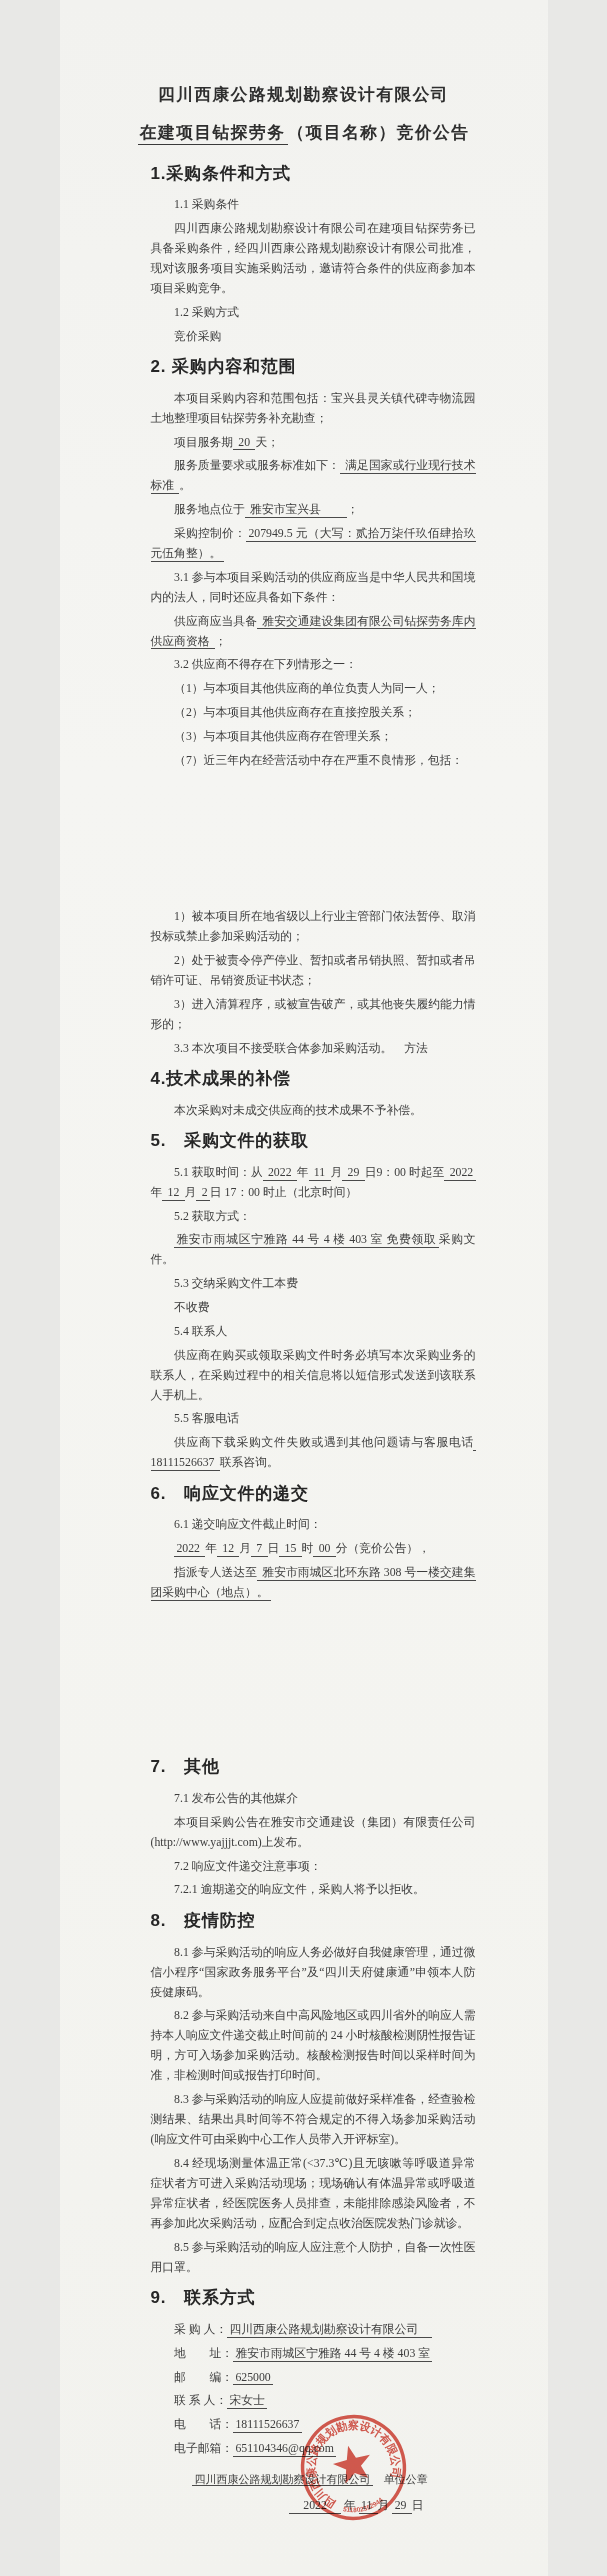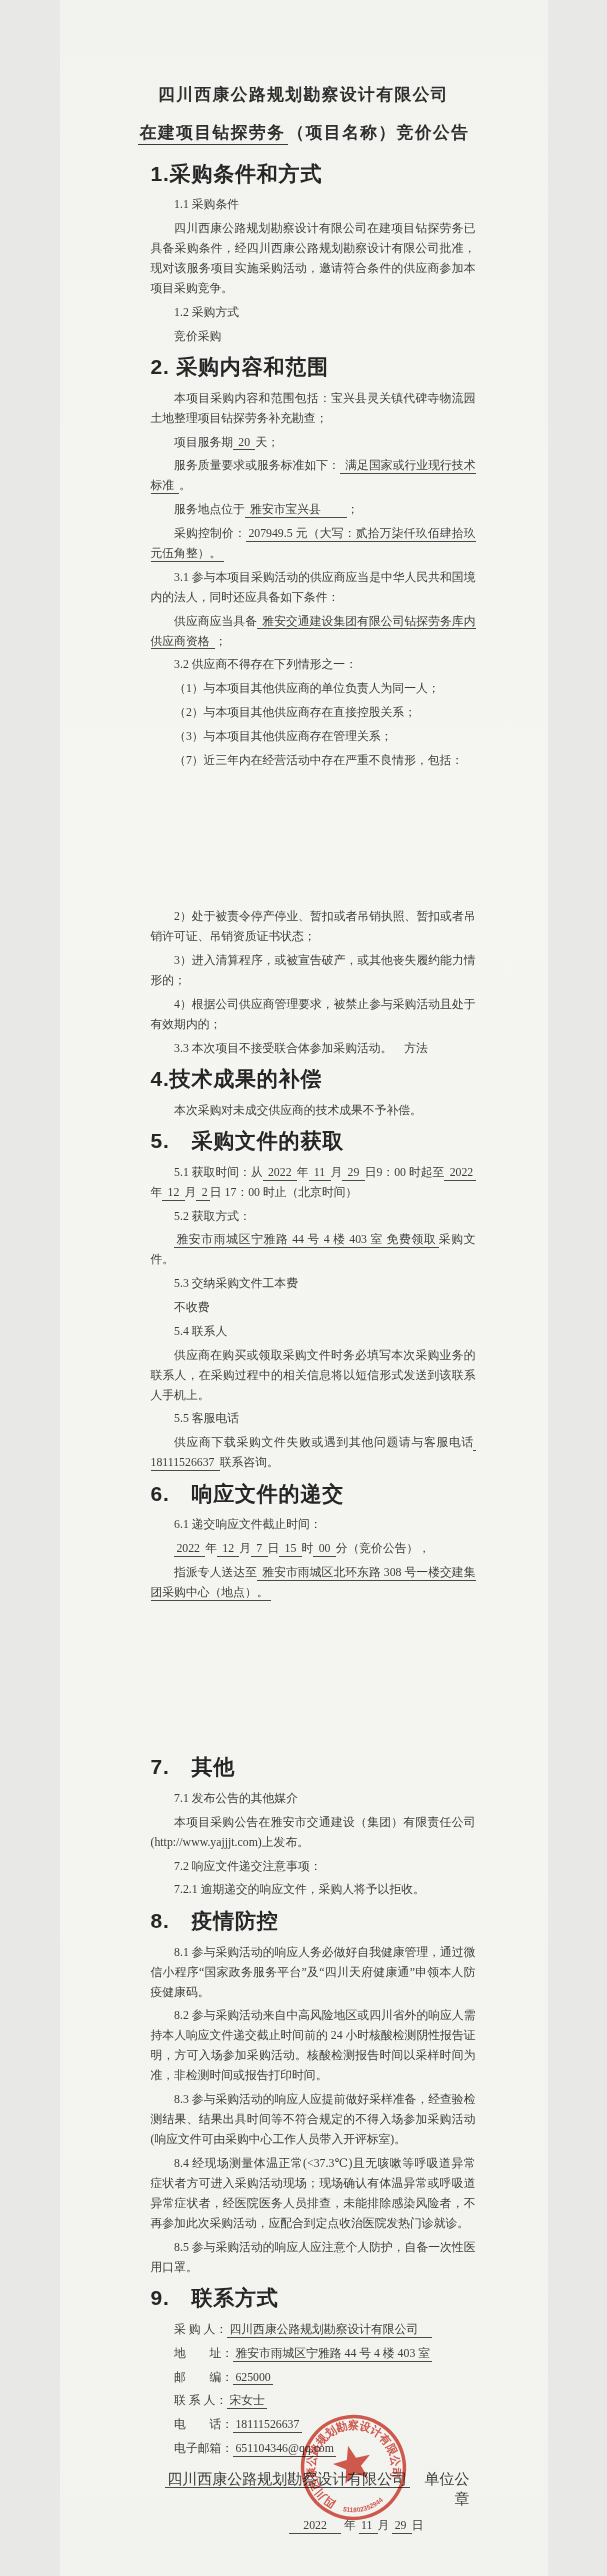--- a/index.html
+++ b/index.html
@@ -13,26 +13,26 @@
     color:#3d3d3d;
     font-family:"Liberation Serif","DejaVu Serif",serif;
   }
   .titles{padding-top:76px;text-align:center;}
   .title-line{font-family:"Liberation Sans","DejaVu Sans",sans-serif;font-weight:bold;color:#2e2e2e;
     font-size:16.7px;line-height:38px;letter-spacing:1.5px;}
   .title-line .u{border-bottom:1.5px solid #3a3a3a;padding-bottom:1.5px;}
   .body-col{padding:0 72px 0 91px;}
   .line{position:relative;}
   .heading{font-family:"Liberation Sans","DejaVu Sans",sans-serif;font-weight:bold;color:#262626;
-    font-size:21px;line-height:21px;margin:10.6px 0;letter-spacing:0.8px;}
+    font-size:17px;line-height:21px;margin:10.6px 0;letter-spacing:0.8px;}
   .para{font-size:11.8px;line-height:20px;margin:3.8px 0;text-indent:2em;text-align:justify;color:#3d3d3d;}
   .contact{font-size:11.8px;line-height:20px;margin:3.8px 0;text-indent:2em;color:#3d3d3d;}
   .gap{margin:0;}
   .u{border-bottom:0.8px solid #4a4a4a;padding:0 2.3px 0.8px 2.3px;}
-  .sign{font-size:15px;line-height:20px;text-align:right;padding-right:6px;margin-top:10.6px;}
+  .sign{font-size:11px;line-height:20px;text-align:center;padding-right:6px;margin-top:10.6px;}
   .sign-date{font-size:11.8px;line-height:20px;text-align:right;padding-right:52px;margin-top:6.8px;}
   .signature-area{position:relative;}
   .seal{position:absolute;left:228px;top:-67px;width:131px;height:131px;
     opacity:.88;mix-blend-mode:multiply;pointer-events:none;transform:rotate(-14deg);z-index:5;}
   .seal text{font-family:"Liberation Sans","DejaVu Sans",sans-serif;font-weight:bold;}
 </style>
 </head>
 <body>
 
 <div class="doc">
@@ -59,23 +59,23 @@
       <div class="line para"><span class="seg">服务地点位于</span><span class="seg u"> 雅安市宝兴县　　</span><span class="seg">；</span></div>
       <div class="line para"><span class="seg">采购控制价：</span><span class="seg u">207949.5 元（大写：贰拾万柒仟玖佰肆拾玖元伍角整）。</span></div>
       <div class="line para"><span class="seg">3.1 参与本项目采购活动的供应商应当是中华人民共和国境内的法人，同时还应具备如下条件：</span></div>
       <div class="line para"><span class="seg">供应商应当具备</span><span class="seg u"> 雅安交通建设集团有限公司钻探劳务库内供应商资格 </span><span class="seg">；</span></div>
       <div class="line para"><span class="seg">3.2 供应商不得存在下列情形之一：</span></div>
       <div class="line para"><span class="seg">（1）与本项目其他供应商的单位负责人为同一人；</span></div>
       <div class="line para"><span class="seg">（2）与本项目其他供应商存在直接控股关系；</span></div>
       <div class="line para"><span class="seg">（3）与本项目其他供应商存在管理关系；</span></div>
       <div class="line para"><span class="seg">（7）近三年内在经营活动中存在严重不良情形，包括：</span></div>
       <div class="line gap" style="height: 129px;"></div>
+      <div class="line para"><span class="seg">1）被本项目所在地省级以上行业主管部门依法暂停、取消投标或禁止参加采购活动的；</span></div>
       <div class="line para"><span class="seg">2）处于被责令停产停业、暂扣或者吊销执照、暂扣或者吊销许可证、吊销资质证书状态；</span></div>
       <div class="line para"><span class="seg">3）进入清算程序，或被宣告破产，或其他丧失履约能力情形的；</span></div>
-      <div class="line para"><span class="seg">4）根据公司供应商管理要求，被禁止参与采购活动且处于有效期内的；</span></div>
       <div class="line para"><span class="seg">3.3 本次项目不接受联合体参加采购活动。　方法</span></div>
       <div class="line heading"><span class="seg">4.技术成果的补偿</span></div>
       <div class="line para"><span class="seg">本次采购对未成交供应商的技术成果不予补偿。</span></div>
       <div class="line heading"><span class="seg">5.　采购文件的获取</span></div>
       <div class="line para"><span class="seg">5.1 获取时间：从</span><span class="seg u"> 2022 </span><span class="seg">年</span><span class="seg u"> 11 </span><span class="seg">月</span><span class="seg u"> 29 </span><span class="seg">日9：00 时起至</span><span class="seg u"> 2022 </span><span class="seg">年</span><span class="seg u"> 12 </span><span class="seg">月</span><span class="seg u"> 2</span><span class="seg">日 17：00 时止（北京时间）</span></div>
       <div class="line para"><span class="seg">5.2 获取方式：</span></div>
       <div class="line para"><span class="seg u">雅安市雨城区宁雅路 44 号 4 楼 403 室  免费领取</span><span class="seg">采购文件。</span></div>
       <div class="line para"><span class="seg">5.3 交纳采购文件工本费</span></div>
       <div class="line para"><span class="seg">不收费</span></div>
       <div class="line para"><span class="seg">5.4 联系人</span></div>

